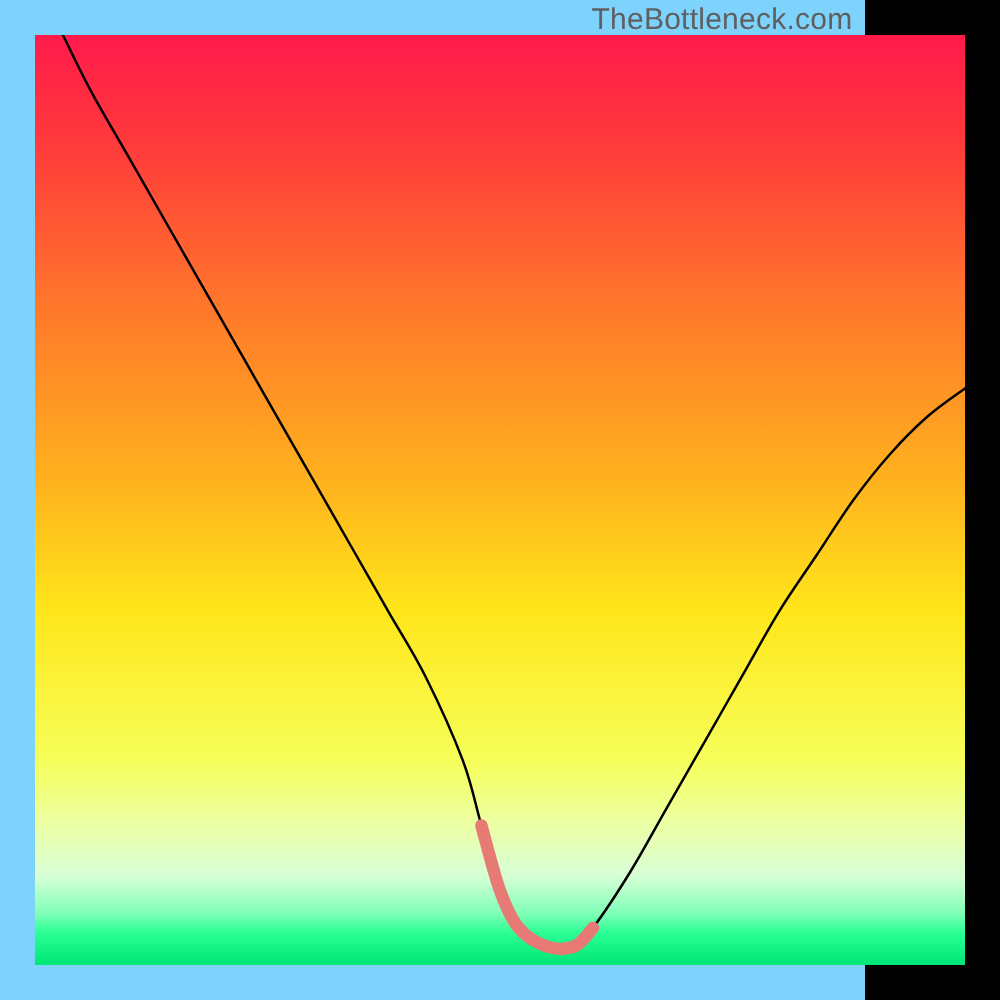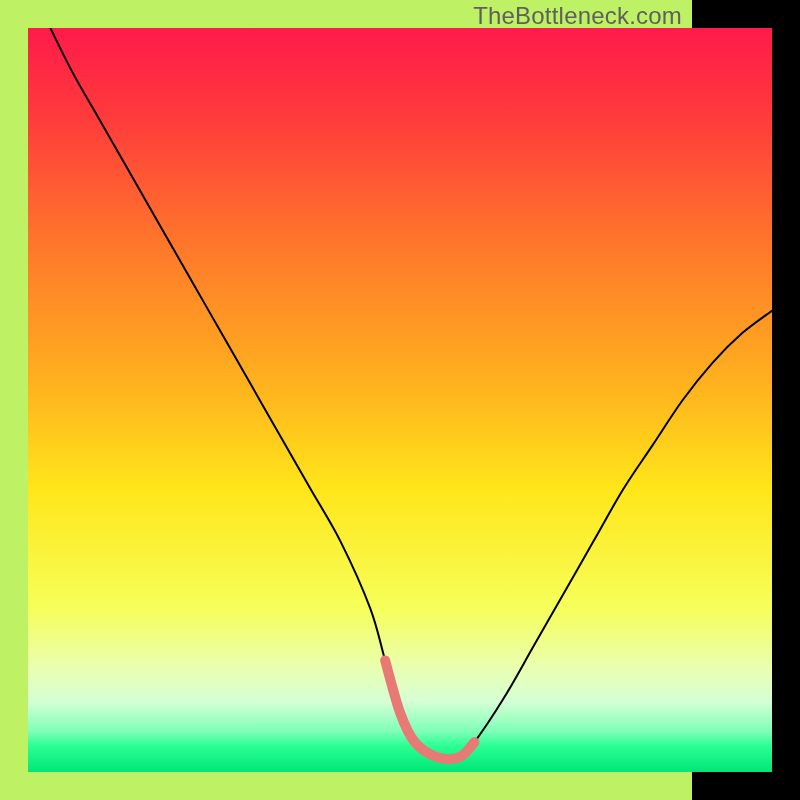--- a/index.html
+++ b/index.html
@@ -8,21 +8,21 @@
     width: 800px;
     height: 800px;
     background: #000;
     font-family: Arial, Helvetica, sans-serif;
     overflow: hidden;
   }
   .frame {
     position: relative;
     width: 692px;
     height: 800px;
-    background: #bef264;
+    background: #7dd3fc;
   }
   .watermark {
     position: absolute;
     top: 2px;
     right: 10px;
     color: #5f5f5f;
     font-size: 24px;
     font-weight: 400;
     letter-spacing: 0.2px;
     z-index: 10;

